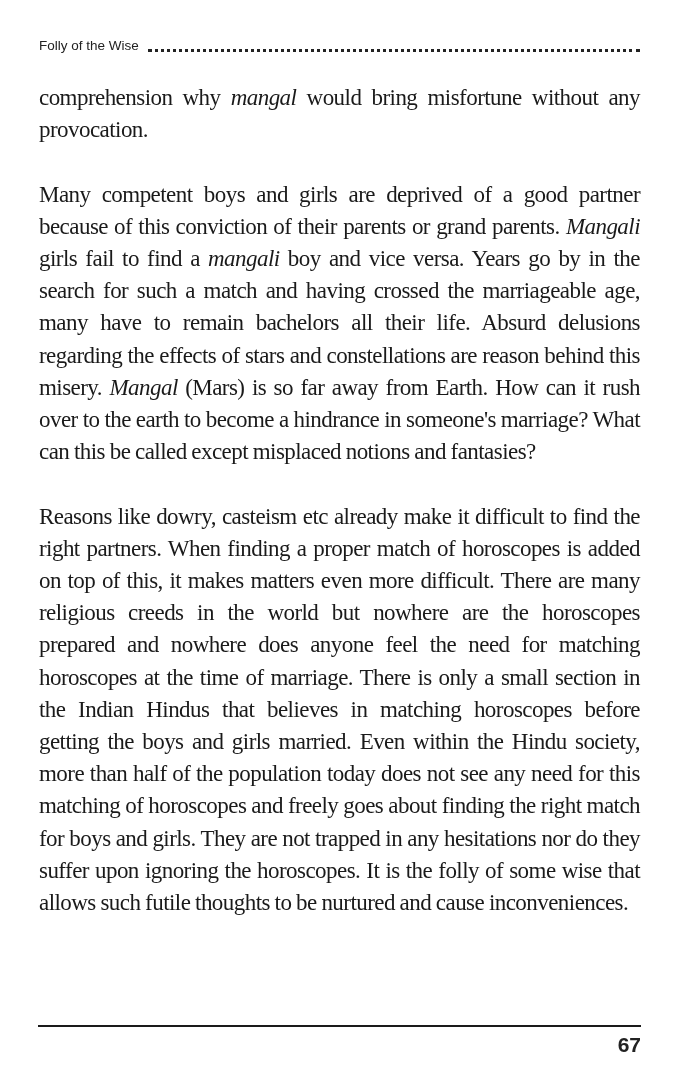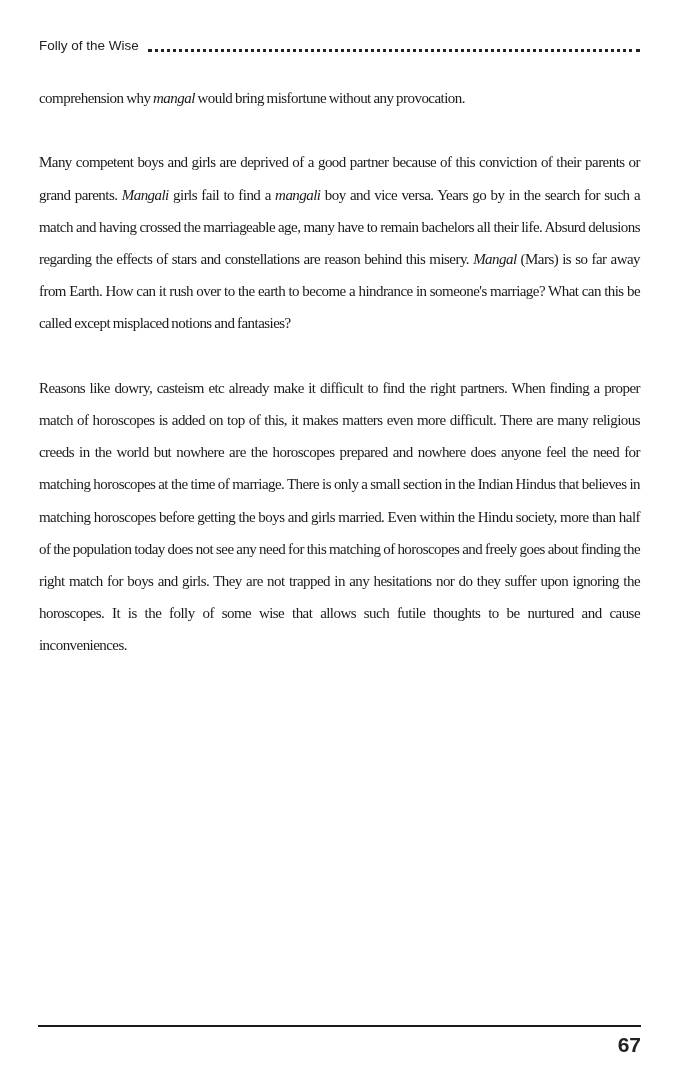--- a/index.html
+++ b/index.html
@@ -10,21 +10,21 @@
     display: flex; align-items: flex-end;
     font-family: "Liberation Sans", sans-serif; font-size: 13.5px; color: #222;
   }
   .running-head .title { white-space: nowrap; line-height: 16px; }
   .running-head .leader {
     flex: 1; margin-left: 9px; margin-bottom: 2px; height: 0;
     border-bottom: 3px dotted #222;
   }
   .body-text {
     position: absolute; left: 39px; top: 82px; width: 601px;
-    font-family: "Liberation Serif", serif; font-size: 15px; line-height: 32.2px;
+    font-family: "Liberation Serif", serif; font-size: 23px; line-height: 32.2px;
     color: #1a1a1a; letter-spacing: -0.55px; word-spacing: -0.5px;
   }
   .body-text p { margin: 0 0 32.2px 0; text-align: justify; text-align-last: left; }
   .body-text em { font-style: italic; }
   .rule { position: absolute; left: 38px; top: 1025px; width: 603px; height: 2px; background: #1a1a1a; }
   .page-number {
     position: absolute; right: 40px; top: 1033px;
     font-family: Liberation Sans, sans-serif; font-weight: bold; font-size: 21px; color: #222;
   }
 </style>

